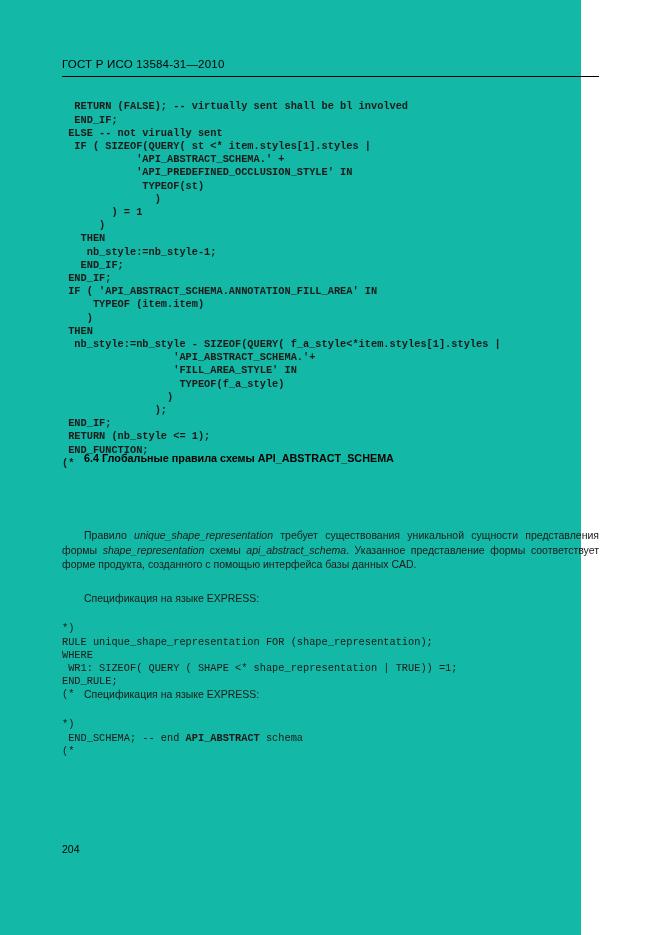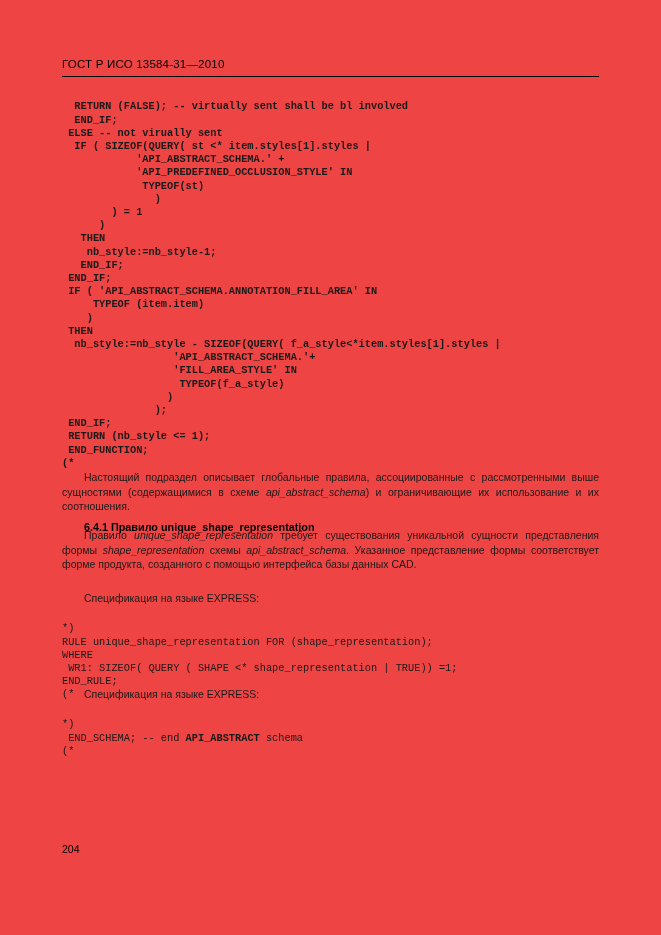--- a/index.html
+++ b/index.html
@@ -11,23 +11,23 @@
     width: 661px;
     height: 935px;
     position: relative;
     font-family: "Liberation Sans", sans-serif;
     color: #1a1a1a;
     overflow: hidden;
   }
   .page {
     position: absolute;
     left: 0; top: 0;
-    width: 661px;
+    width: 581px;
     height: 935px;
-    background: #ef4444;
+    background: #14b8a6;
   }
   .header {
     position: absolute;
     left: 62px;
     top: 58px;
     font-size: 11.5px;
     letter-spacing: 0.2px;
     color: #000;
     white-space: nowrap;
   }
@@ -146,24 +146,23 @@
                   'API_ABSTRACT_SCHEMA.'+
                   'FILL_AREA_STYLE' IN
                    TYPEOF(f_a_style)
                  )
                );
  END_IF;
  RETURN (nb_style &lt;= 1);
  END_FUNCTION;
 (*</pre>
 
+  <div class="section-head" id="head-64">6.4 Глобальные правила схемы API_ABSTRACT_SCHEMA</div>
 
-  <div class="para" id="para-64"><span class="indent"></span><span>Настоящий подраздел описывает глобальные правила, ассоциированные с рассмотренными выше сущностями (содержащимися в схеме </span><em>api_abstract_schema</em><span>) и ограничивающие их использование и их соотношения.</span></div>
 
-  <div class="section-head" id="head-641">6.4.1 Правило unique_shape_representation</div>
 
   <div class="para" id="para-641"><span class="indent"></span><span>Правило </span><em>unique_shape_representation</em><span> требует существования уникальной сущности представления формы </span><em>shape_representation</em><span> схемы </span><em>api_abstract_schema</em><span>. Указанное представление формы соответствует форме продукта, созданного с помощью интерфейса базы данных CAD.</span></div>
 
   <div class="spec-line" id="spec-1">Спецификация на языке EXPRESS:</div>
 
   <pre class="code-block" id="code-rule">*)
 RULE unique_shape_representation FOR (shape_representation);
 WHERE
  WR1: SIZEOF( QUERY ( SHAPE &lt;* shape_representation | TRUE)) =1;
 END_RULE;

